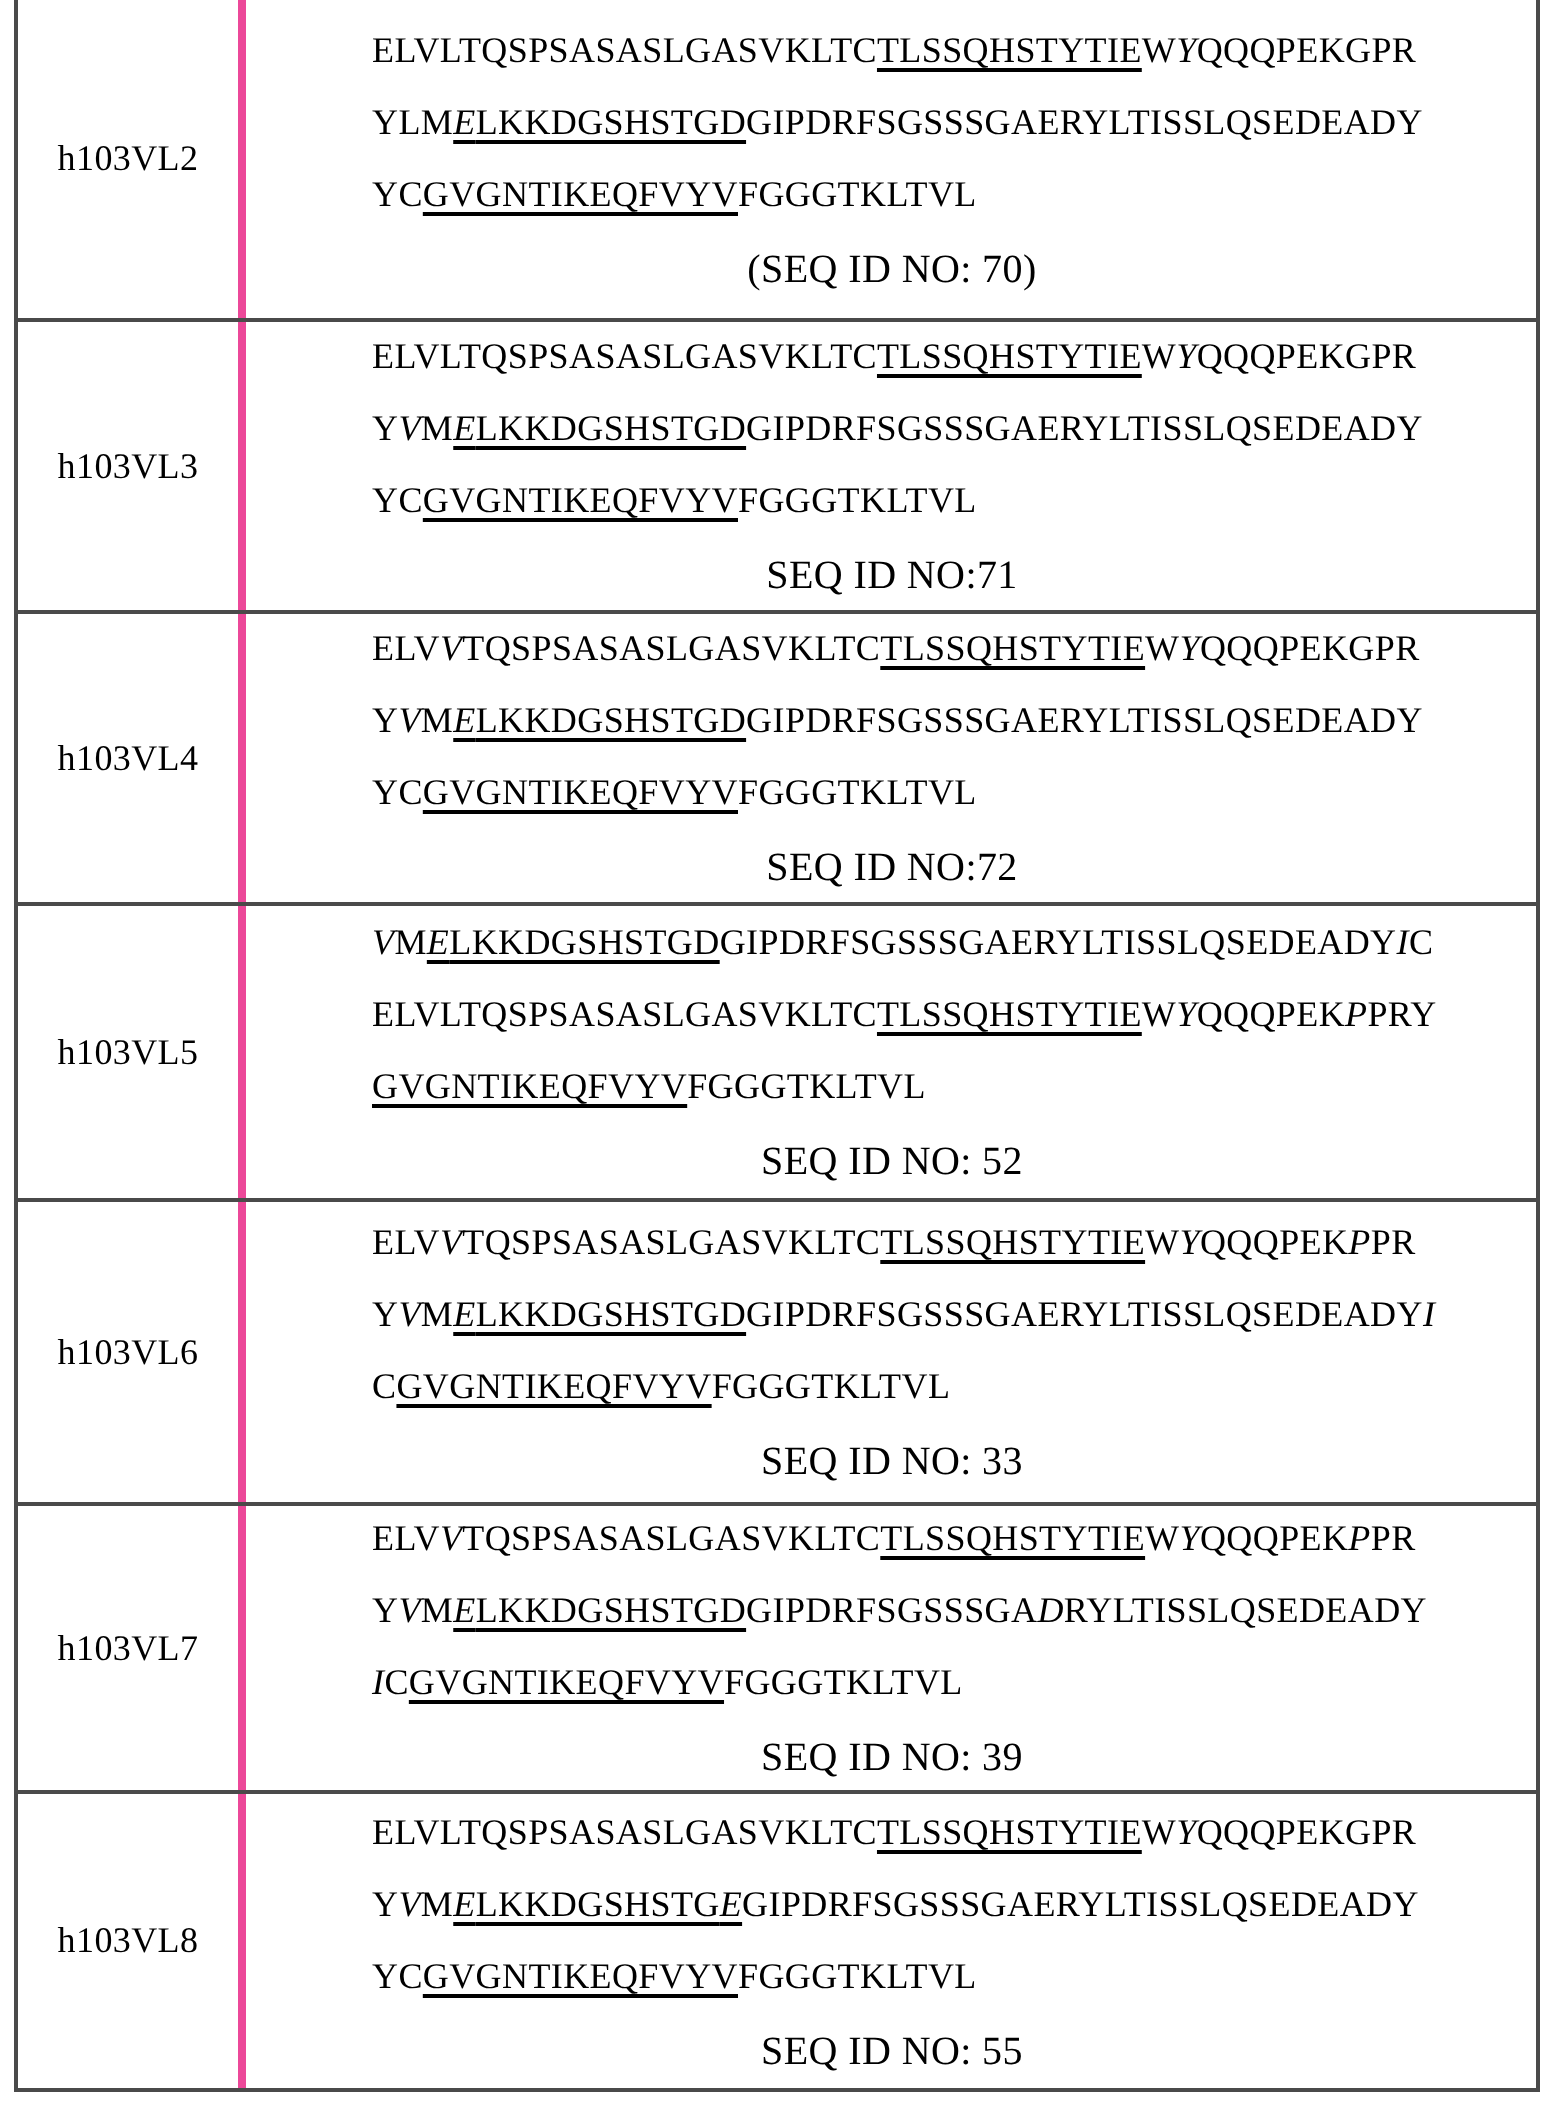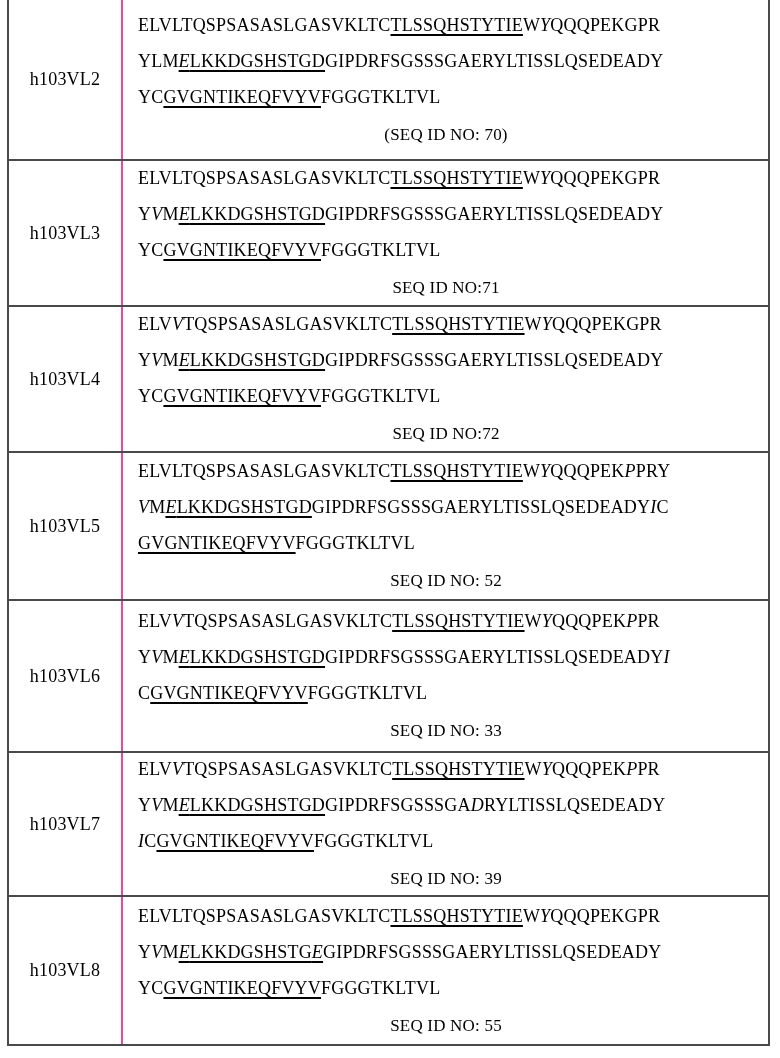--- a/index.html
+++ b/index.html
@@ -35,21 +35,21 @@
     border-top: 2px solid #4a4a4a;
   }
   .table .row:nth-child(1) { height: 159px; }
   .table .row:nth-child(2) { height: 146px; }
   .table .row:nth-child(3) { height: 146px; }
   .table .row:nth-child(4) { height: 148px; }
   .table .row:nth-child(5) { height: 152px; }
   .table .row:nth-child(6) { height: 144px; }
   .table .row:nth-child(7) { height: 149px; }
   .label-cell {
-    border-right: 2px solid #ec4899;
+    border-right: 4px solid #ec4899;
     display: flex;
     align-items: center;
     justify-content: center;
     box-sizing: border-box;
   }
   .label-cell .label {
     font-size: 18px;
     letter-spacing: 0.2px;
     white-space: nowrap;
   }
@@ -60,23 +60,24 @@
     padding-left: 15px;
     padding-right: 2px;
     overflow: hidden;
     box-sizing: border-box;
   }
   .seq-line {
     font-size: 18px;
     line-height: 36px;
     letter-spacing: 0.2px;
     white-space: nowrap;
+    margin-left: 48px;
   }
   .seq-id {
-    font-size: 17px;
+    font-size: 20px;
     line-height: 36px;
     letter-spacing: 0.2px;
     text-align: center;
     margin-top: 2px;
     padding-right: 12px;
   }
   .it { font-style: italic; }
   .ul { text-decoration: underline; text-decoration-thickness: 1.5px; text-underline-offset: 3px; }
 </style>
 </head>
@@ -118,22 +119,22 @@
           <div class="seq-line"><span>YC</span><span class="ul">GVGNTIKEQFVYV</span><span>FGGGTKLTVL</span></div>
           <div class="seq-id">SEQ ID NO:72</div>
         </div>
   </div>
 
   <div class="row">
     <div class="label-cell">
       <span class="label">h103VL5</span>
     </div>
     <div class="seq-cell">
+          <div class="seq-line"><span class="it">V</span><span>M</span><span class="it ul">E</span><span class="ul">LKKDGSHSTGD</span><span>GIPDRFSGSSSGAERYLTISSLQSEDEADY</span><span class="it">I</span><span>C</span></div>
           <div class="seq-line"><span>ELVLTQSPSASASLGASVKLTC</span><span class="ul">TLSSQHSTYTIE</span><span>W</span><span class="it">Y</span><span>QQQPEK</span><span class="it">P</span><span>PRY</span></div>
-          <div class="seq-line"><span class="it">V</span><span>M</span><span class="it ul">E</span><span class="ul">LKKDGSHSTGD</span><span>GIPDRFSGSSSGAERYLTISSLQSEDEADY</span><span class="it">I</span><span>C</span></div>
           <div class="seq-line"><span class="ul">GVGNTIKEQFVYV</span><span>FGGGTKLTVL</span></div>
           <div class="seq-id">SEQ ID NO: 52</div>
         </div>
   </div>
 
   <div class="row">
     <div class="label-cell">
       <span class="label">h103VL6</span>
     </div>
     <div class="seq-cell">

